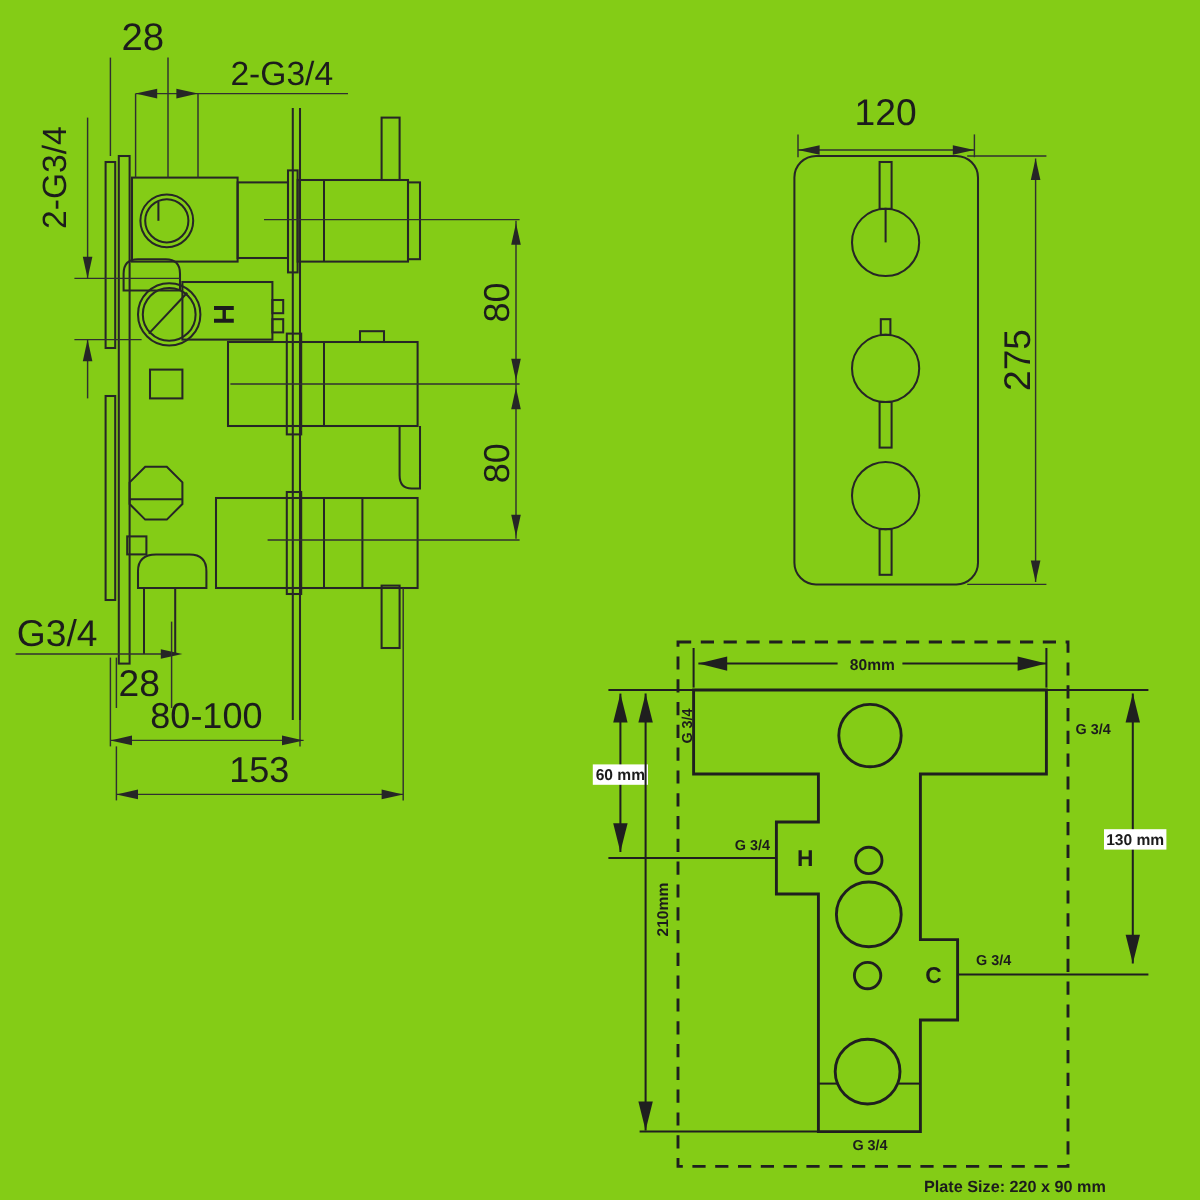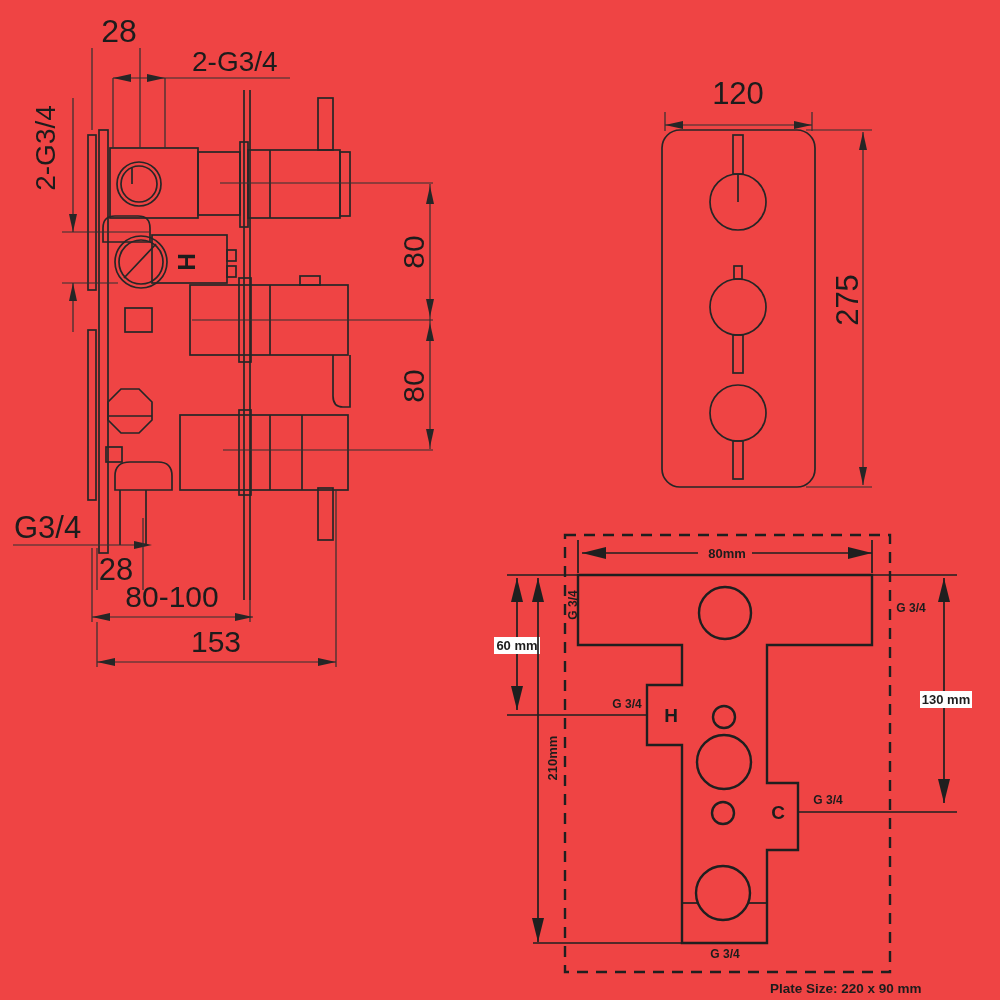--- a/index.html
+++ b/index.html
@@ -1,16 +1,16 @@
 <!DOCTYPE html>
 <html><head>
 <meta charset="utf-8">
 <style>
   html,body{margin:0;padding:0;background:#ffffff;}
-  .canvas{position:relative;width:1000px;height:1000px;background:#ef4444;overflow:hidden;
+  .canvas{position:relative;width:1000px;height:1000px;background:#84cc16;overflow:hidden;
           font-family:"Liberation Sans", sans-serif;}
   svg{position:absolute;top:0;left:0;}
   text{fill:#1c1c1c;}
   .dimtxt{font-family:"Liberation Sans", sans-serif;}
   .body-ln{stroke:#262626;stroke-width:1.7;fill:none;}
   .thin-ln{stroke:#303030;stroke-width:1.2;fill:none;}
   .arr{fill:#262626;stroke:none;}
   .plan-ln{stroke:#1f1f1f;stroke-width:2.4;fill:none;}
   .plan-thin{stroke:#1f1f1f;stroke-width:1.7;fill:none;}
   .plan-arr{fill:#1f1f1f;stroke:none;}

